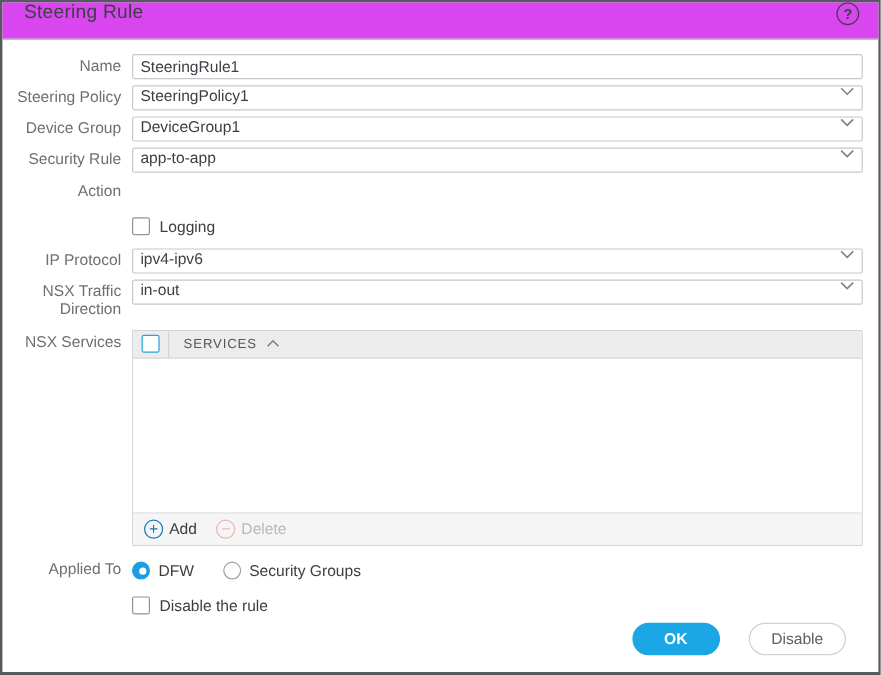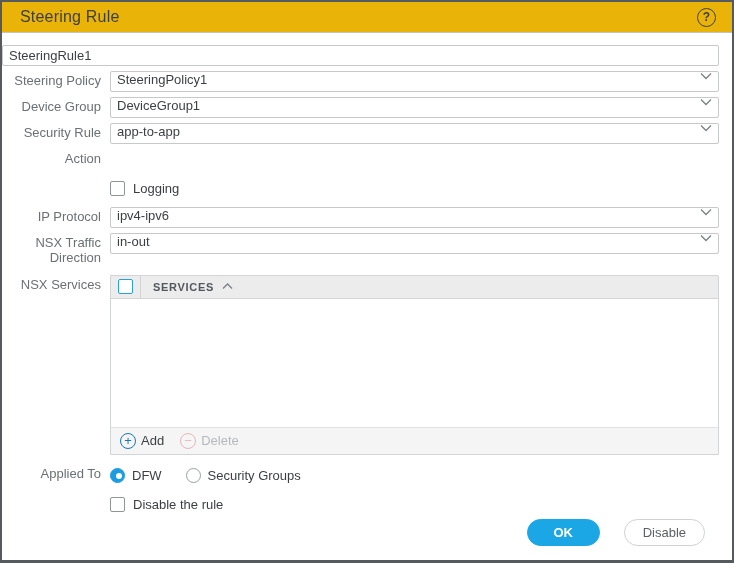--- a/index.html
+++ b/index.html
@@ -12,23 +12,23 @@
   .dialog {
     position: absolute; inset: 0;
     border: 2px solid #555a5e;
     border-bottom-width: 3px;
     background: #fff;
     display: flex; flex-direction: column;
   }
   
   .titlebar {
     height: 31px; flex: 0 0 31px;
-    background: #eab308;
+    background: #d946ef;
     border-bottom: 1px solid #c3c3c3;
-    display: flex; align-items: center;
+    display: flex; 
     padding: 0 16px 0 18px;
   }
   .title {
     font-size: 16px; color: #3c4043; font-weight: 500;
     letter-spacing: 0.2px;
   }
   .help-btn {
     margin-left: auto;
     width: 19px; height: 19px; border-radius: 50%;
     border: 1.6px solid #3c4043;
@@ -94,21 +94,21 @@
   .svc-head .cb-cell {
     flex: 0 0 30px; display: flex; align-items: center; justify-content: center;
     align-self: stretch; border-right: 1px solid #d2d4d6;
   }
   .checkbox.blue { border: 1.6px solid #2a9fd8; width: 15px; height: 15px; }
   .svc-col {
     display: flex; align-items: center; gap: 8px; padding-left: 12px;
     cursor: pointer;
   }
   .svc-col-label {
-    font-size: 11px; font-weight: 700; color: #53575e;
+    font-size: 11px; font-weight: 400; color: #53575e;
     letter-spacing: 0.7px;
   }
   .svc-body { flex: 1; background: #fff; }
   .svc-foot {
     flex: 0 0 27px; background: #f5f5f5;
     border-top: 1px solid #e2e2e2;
     display: flex; align-items: center; gap: 16px; padding-left: 9px;
   }
   .tool-btn { display: flex; align-items: center; gap: 5px; cursor: pointer; background: none; border: none; padding: 0; font-family: inherit; }
   .circle-icon {
@@ -140,20 +140,21 @@
 <div class="dialog">
 
   <div class="titlebar">
     <span class="title">Steering Rule</span>
     <button class="help-btn">?</button>
   </div>
 
   <div class="content">
 
     <div class="row">
+      <div class="lbl">Name</div>
       <div class="fld">
         <input class="tbox" type="text" value="SteeringRule1" style="">
       </div>
     </div>
 
     <div class="row">
       <div class="lbl">Steering Policy</div>
       <div class="fld">
         <div class="select">
           <span class="val">SteeringPolicy1</span>

